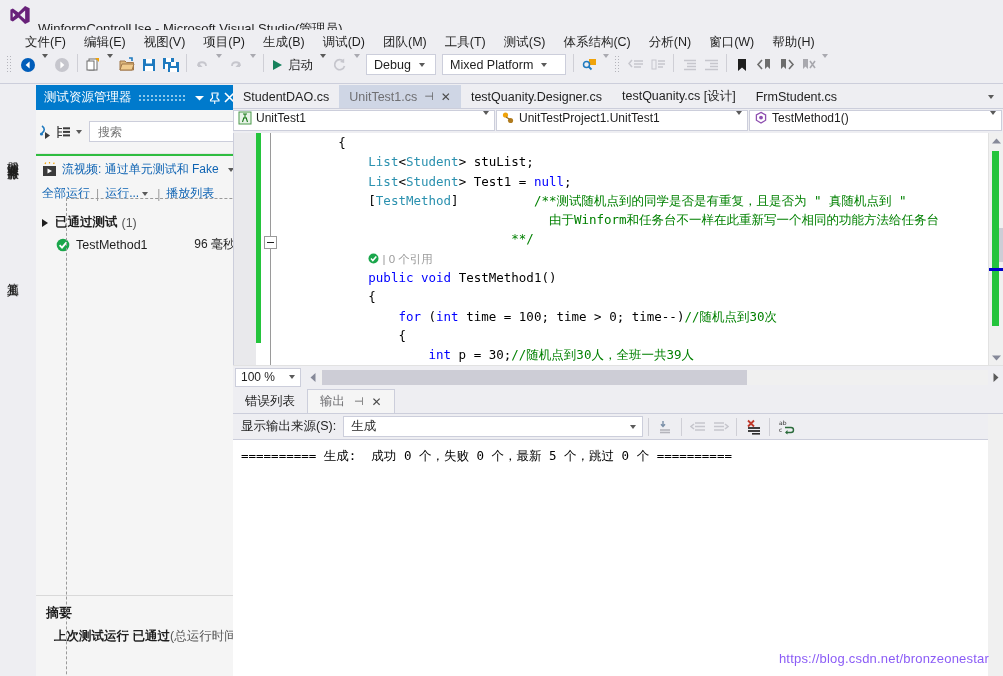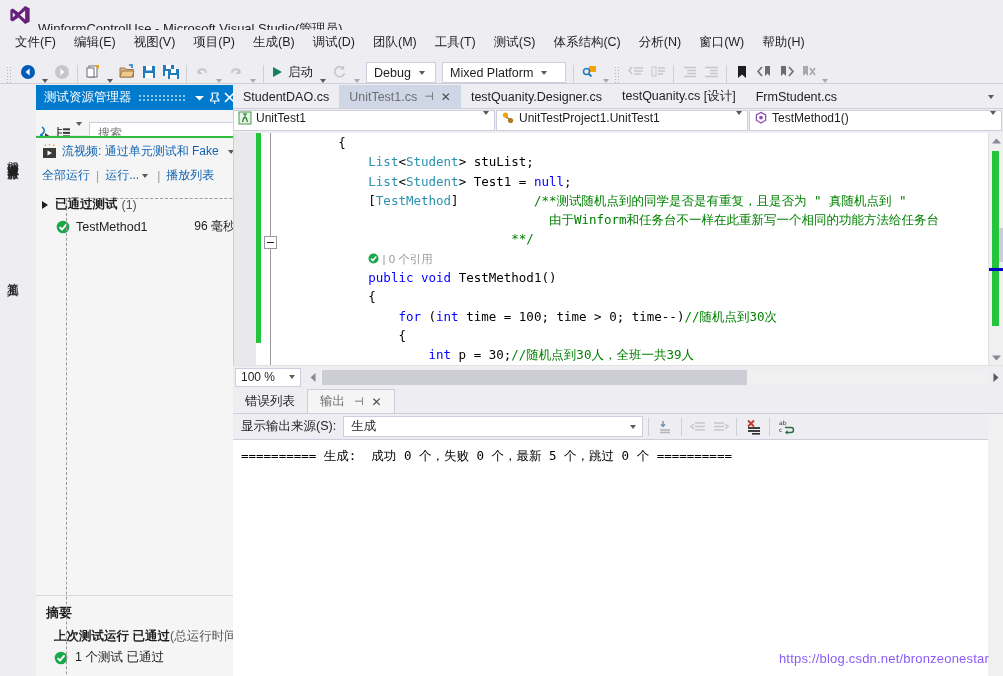--- a/index.html
+++ b/index.html
@@ -19,30 +19,30 @@
   .titlebar {
     position: absolute; left: 0; top: 0; width: 1003px; height: 30px;
     background: #eeeef2; display: flex; align-items: center;
   }
   .vs-logo { width: 24px; height: 22px; margin-left: 8px; margin-right: 6px; display: block; }
   .title-text { font-size: 13px; color: #1e1e1e; margin-top: 28px; }
 
   
   .menubar {
     position: absolute; left: 0; top: 30px; width: 1003px; height: 24px;
-    background: #eeeef2; display: flex; align-items: center; padding-left: 6px;
+    background: #eeeef2; display: flex; align-items: center; padding-left: 16px;
   }
   .menu-item {
     font-size: 12.5px; color: #1e1e1e; padding: 2px 9px; cursor: default; white-space: nowrap;
   }
 
   
   .toolbar {
     position: absolute; left: 0; top: 54px; width: 1003px; height: 30px;
-    background: #eeeef2; display: flex; align-items: flex-end; padding-left: 4px;
+    background: #eeeef2; display: flex; align-items: flex-start; padding-left: 4px;
     border-bottom: 1px solid #cccedb;
   }
   .grip { width: 7px; height: 18px; margin: 0 4px 0 2px;
     background-image: radial-gradient(#b4b4bb 40%, transparent 41%);
     background-size: 3px 3px; background-position: 0 1px; }
   .tb-btn { display: flex; align-items: center; justify-content: center;
     height: 22px; min-width: 22px; padding: 0 2px; cursor: default; }
   .tb-sep { width: 1px; height: 18px; background: #cfcfd6; margin: 0 4px; }
   .caret { width: 0; height: 0; border-left: 3.5px solid transparent;
     border-right: 3.5px solid transparent; border-top: 4px solid #5a5a5a; margin: 0 3px; }
@@ -71,21 +71,21 @@
     height: 25px; background: #007acc; color: #ffffff;
     display: flex; align-items: center; padding: 0 4px 0 8px;
   }
   .tp-title { font-size: 12.5px; flex: 1; white-space: nowrap; }
   .tp-dots { width: 58px; height: 8px; margin: 0 6px;
     background-image: radial-gradient(#8cc6ea 40%, transparent 41%);
     background-size: 4px 4px; }
   .tp-hicon { width: 18px; height: 18px; display: flex; align-items: center; justify-content: center; cursor: default; }
 
   .tp-toolbar {
-    height: 26px; background: #f5f5f5; display: flex; 
+    height: 44px; background: #f5f5f5; display: flex; align-items: center;
     padding: 12px 3px; border-bottom: 1px solid #e6e6e6;
   }
   .tp-tb-btn { width: 22px; height: 21px; display: flex; align-items: center; justify-content: center; cursor: default; }
   .tp-search {
     flex: 1; height: 21px; background: #ffffff; border: 1px solid #cccedb;
     display: flex; align-items: center; padding: 0 2px 0 6px; margin-left: 4px; margin-right: 2px;
   }
   .tp-search input {
     flex: 1; border: 0; outline: 0; font-size: 12px; color: #707070;
     font-family: "Liberation Sans", sans-serif; background: transparent;
@@ -475,27 +475,20 @@
         <span class="test-time">96 毫秒</span>
       </div>
     </div>
 
     <div class="tp-summary">
       <div class="sum-title">摘要</div>
       <div class="sum-line1">
         <b>上次测试运行</b>
         <b>已通过</b><span class="paren">(总运行时间</span>
       </div>
-      <div class="sum-line2">
-        <svg width="14" height="14" viewBox="0 0 14 14">
-          <circle cx="7" cy="7" r="6.3" fill="#1aa64b"></circle>
-          <path d="M3.6 7.2 L6 9.6 L10.5 4.4" stroke="#fff" stroke-width="1.9" fill="none"></path>
-        </svg>
-        <span class="t">1 个测试 已通过</span>
-      </div>
     </div>
     <div class="dashed-frame"></div>
   </div>
 
   <div class="editor">
     <div class="doctabs">
       <div class="doctab">
         <span class="tabname">StudentDAO.cs</span>
       </div>
       <div class="doctab active">

